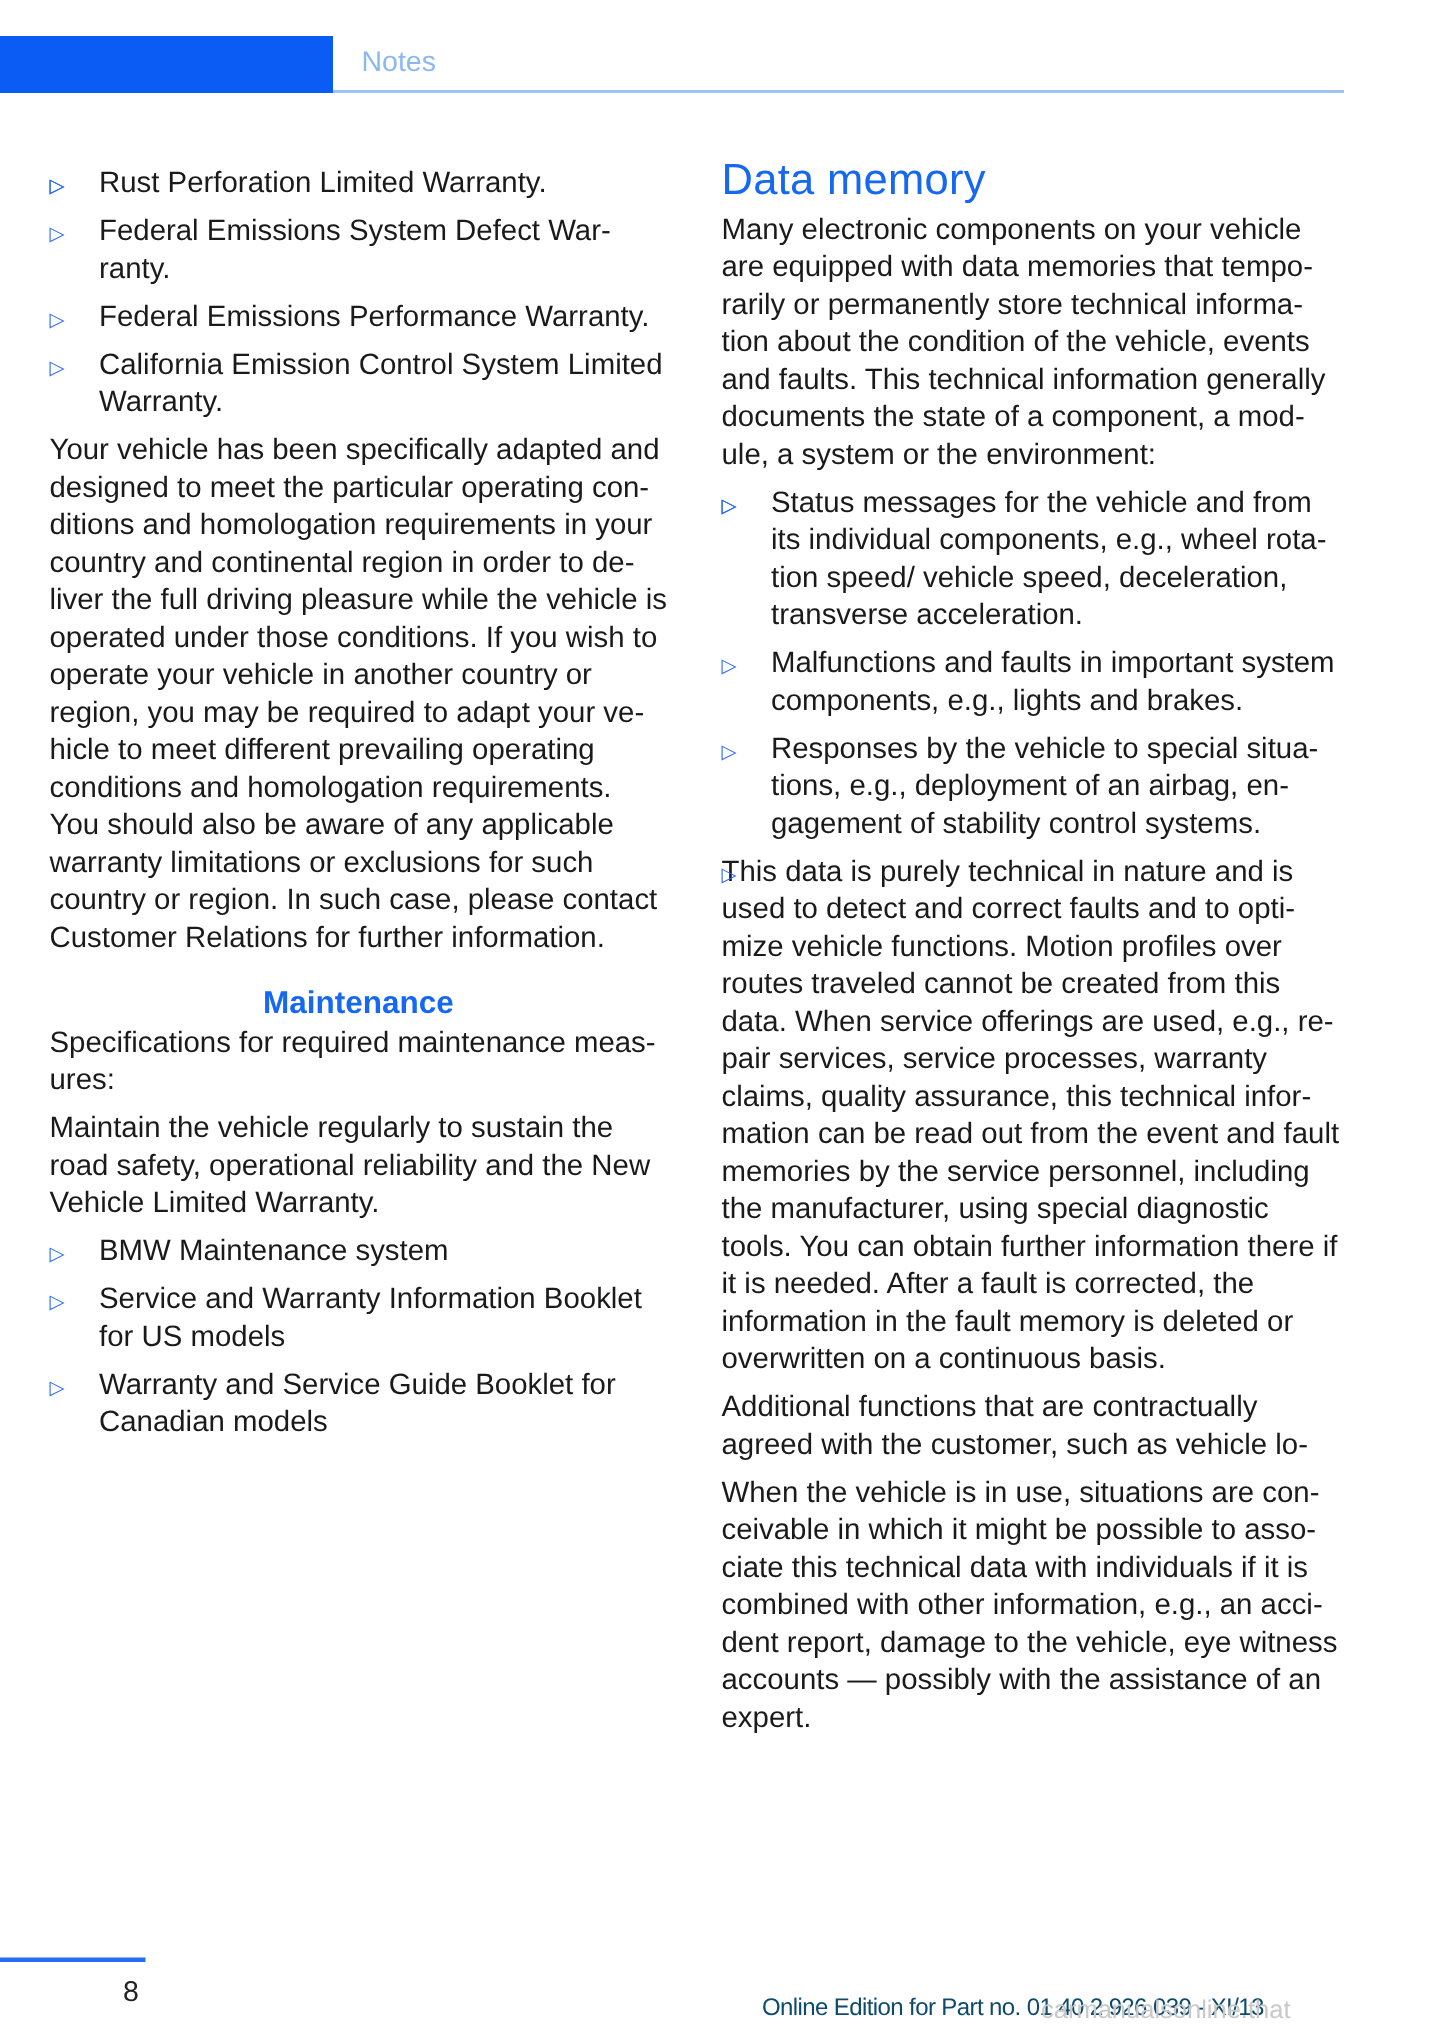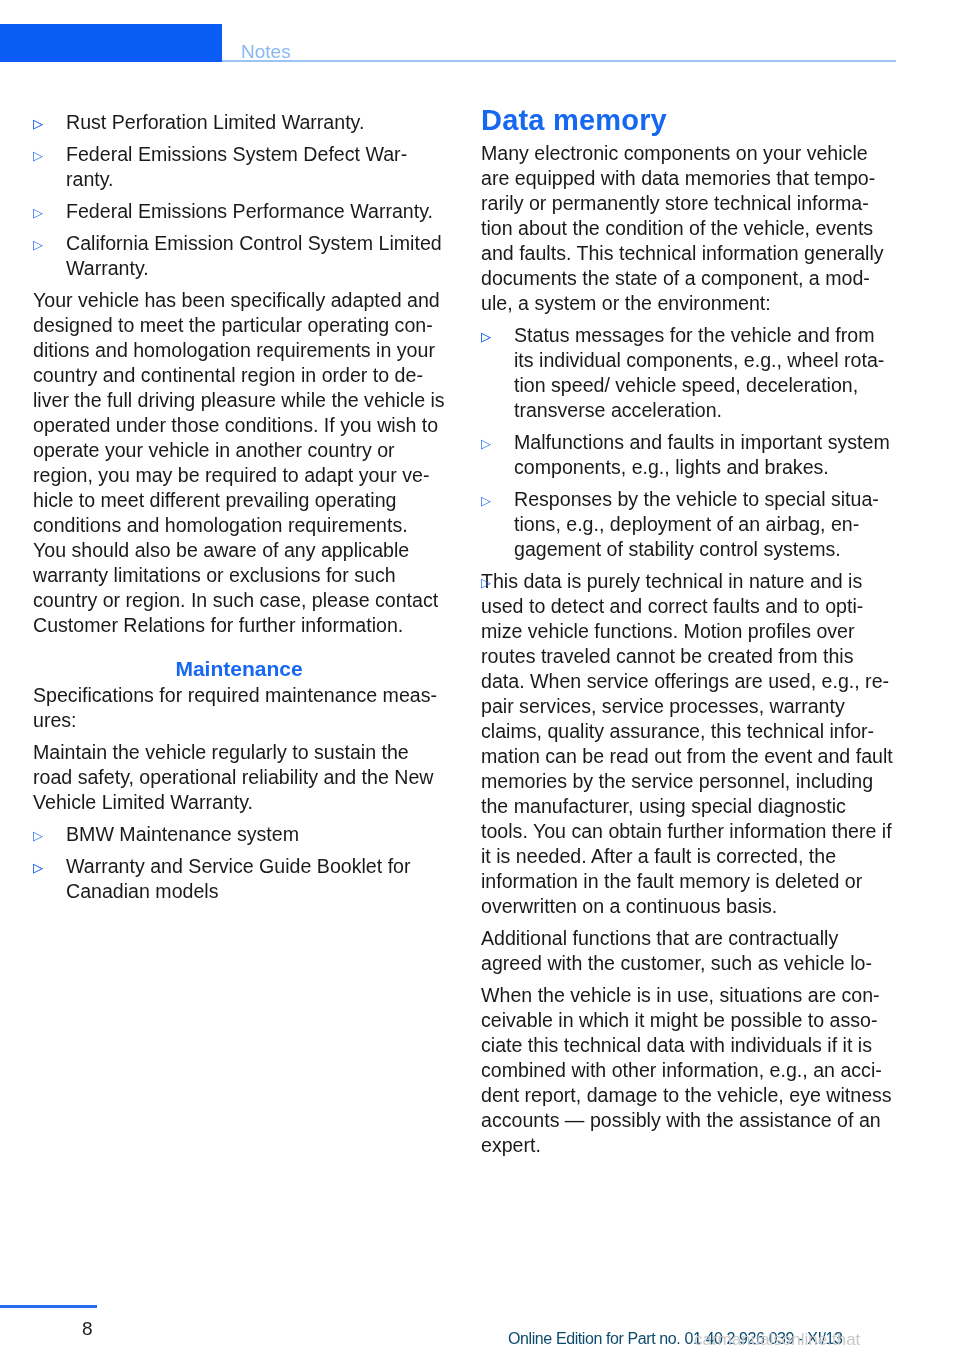--- a/index.html
+++ b/index.html
@@ -1,31 +1,31 @@
 <!DOCTYPE html>
 <html><head>
 <meta charset="utf-8">
 <style>
   html, body { margin: 0; padding: 0; background: #ffffff; }
   body { width: 960px; height: 1362px; position: relative; overflow: hidden;
          font-family: "Liberation Sans", sans-serif; color: #1a1a1a; }
   .hdr-block { position: absolute; left: 0; top: 24px; width: 222px; height: 38px; background: #0a5cf5; }
-  .hdr-title { position: absolute; left: 241px; top: 41px; font-size: 19px; color: #8ab8f0; font-family: "Liberation Sans", sans-serif; }
+  .hdr-title { position: absolute; left: 241px; top: 31px; font-size: 19px; color: #8ab8f0; font-family: "Liberation Sans", sans-serif; }
   .hdr-line { position: absolute; left: 222px; top: 60px; width: 674px; height: 2px; background: #9cc4f2; }
 
   .col { position: absolute; top: 103px; width: 412px; font-size: 19.6px; line-height: 25px; }
   .col.left { left: 33px; }
   .col.right { left: 481px; top: 103px; }
 
   .list { margin: 0 0 5px 0; padding: 0; list-style: none; }
   .list li { position: relative; padding-left: 33px; margin-bottom: 7px; }
   .list li .bullet { position: absolute; left: 0; top: 1px; color: #2a6cf0; font-size: 13px; line-height: 25px; }
   p { margin: 0 0 7px 0; }
   h2.sub { margin: 17px 0 0 0; font-size: 21px; font-weight: bold; color: #1668f2; line-height: 28px; text-align: center; }
-  h1.sec { margin: 0 0 4px 0; font-size: 29px; font-weight: bold; color: #1668f2; line-height: 34px; letter-spacing: 0.2px; }
+  h1.sec { margin: 0 0 4px 0; font-size: 29px; font-weight: normal; color: #1668f2; line-height: 34px; letter-spacing: 0.2px; }
 
   .foot-line { position: absolute; left: 0; top: 1305px; width: 97px; height: 3px; background: #2a6cf0; }
   .page-num { position: absolute; left: 82px; top: 1318px; font-size: 19px; color: #222; }
   .edition { position: absolute; left: 508px; top: 1330px; font-size: 16px; color: #0c4a6e; letter-spacing: -0.4px; }
   .watermark { position: absolute; left: 694px; top: 1330px; font-size: 17px; color: #c9c9c9; }
 </style>
 </head>
 <body>
 
 <div class="hdr-block"></div>
@@ -40,21 +40,21 @@
     <li><span class="bullet">▷</span><span>Federal Emissions Performance Warranty.</span></li>
     <li><span class="bullet">▷</span><span>California Emission Control System Lim­ited Warranty.</span></li>
   </ul>
   <p>Your vehicle has been specifically adapted and designed to meet the particular operating con­ditions and homologation requirements in your country and continental region in order to de­liver the full driving pleasure while the vehicle is operated under those conditions. If you wish to operate your vehicle in another country or region, you may be required to adapt your ve­hicle to meet different prevailing operating conditions and homologation requirements. You should also be aware of any applicable warranty limitations or exclusions for such country or region. In such case, please contact Customer Relations for further information.</p>
 
   <h2 class="sub">Maintenance</h2>
   <p>Specifications for required maintenance meas­ures:</p>
   <p>Maintain the vehicle regularly to sustain the road safety, operational reliability and the New Vehicle Limited Warranty.</p>
   <ul class="list">
     <li><span class="bullet">▷</span><span>BMW Maintenance system</span></li>
-    <li><span class="bullet">▷</span></li>
+    <li><span class="bullet">▷</span><span>Service and Warranty Information Booklet for US models</span></li>
     <li><span class="bullet">▷</span><span>Warranty and Service Guide Booklet for Canadian models</span></li>
   </ul>
 </div>
 
 <div class="col right">
   <h1 class="sec">Data memory</h1>
   <p>Many electronic components on your vehicle are equipped with data memories that tempo­rarily or permanently store technical informa­tion about the condition of the vehicle, events and faults. This technical information generally documents the state of a component, a mod­ule, a system or the environment:</p>
   <ul class="list">
     <li><span class="bullet">▷</span></li>
     <li><span class="bullet">▷</span><span>Status messages for the vehicle and from its individual components, e.g., wheel rota­tion speed/ vehicle speed, deceleration, transverse acceleration.</span></li>

